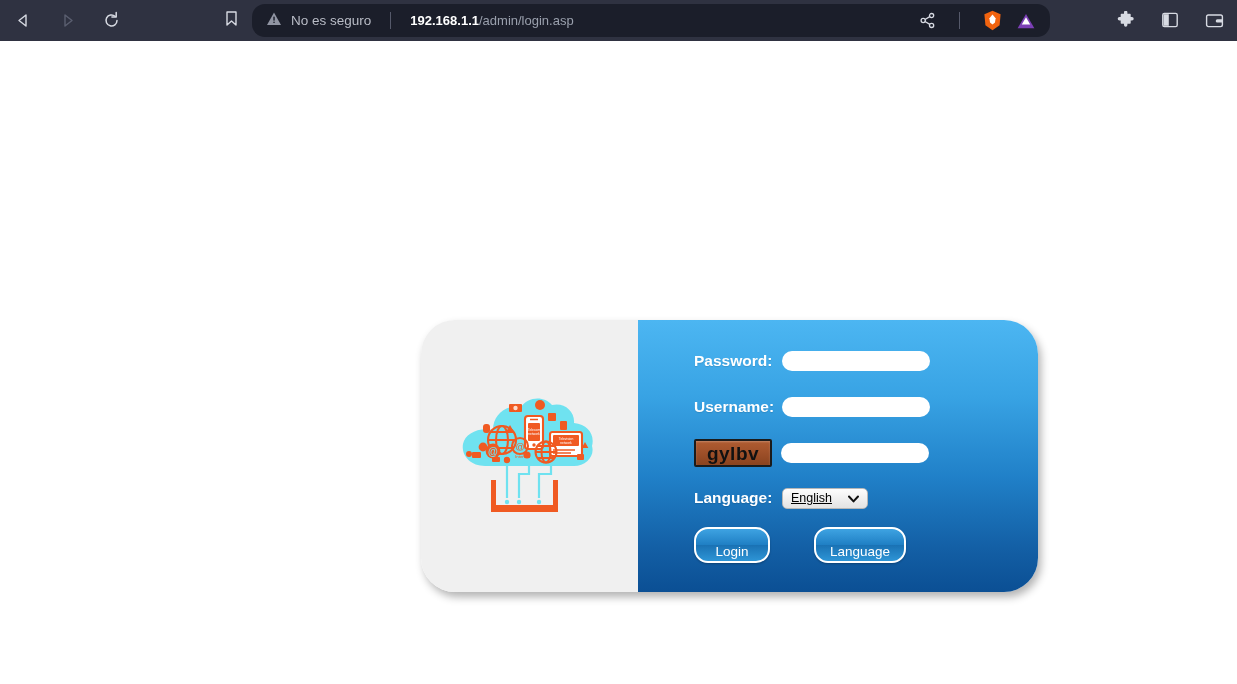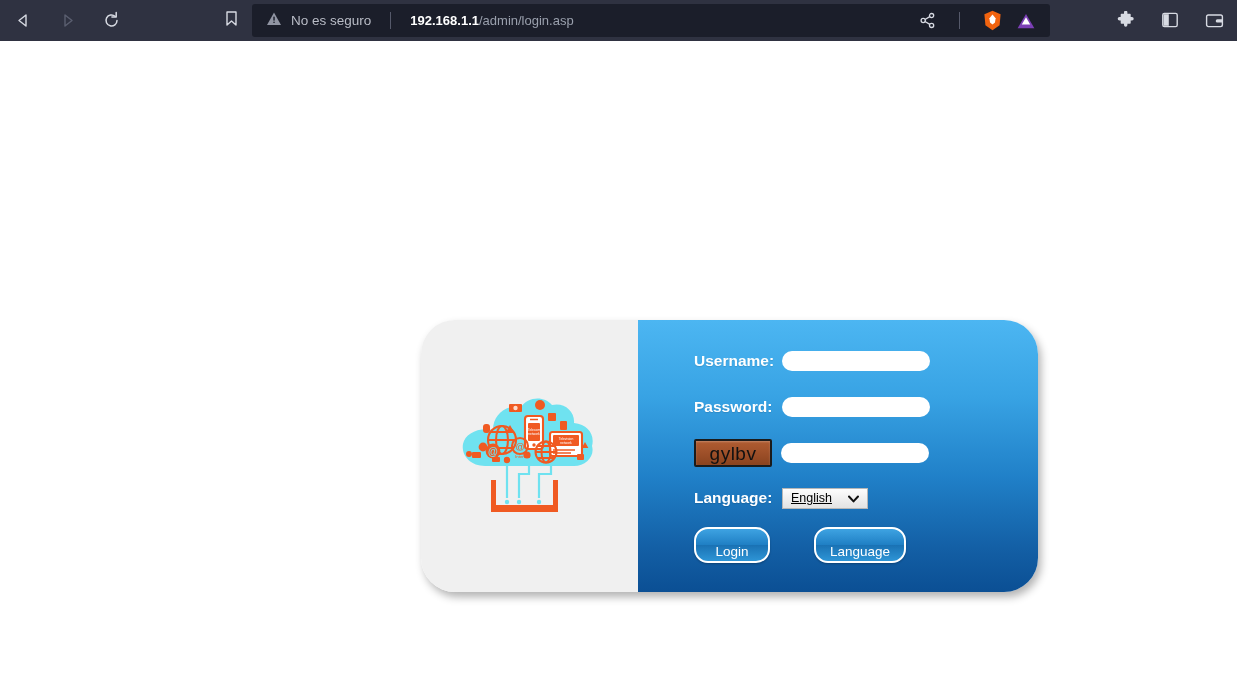--- a/index.html
+++ b/index.html
@@ -33,21 +33,21 @@
   .bookmark-wrap {
     position: absolute; left: 216px; top: 5px;
     width: 30px; height: 30px;
     display: flex; align-items: center; justify-content: center;
   }
 
   #url-bar {
     position: absolute; left: 252px; top: 4px;
     width: 798px; height: 33px;
     background: #1b1e2a;
-    border-radius: 3px;
+    border-radius: 13px;
     display: flex; align-items: center;
   }
   #url-bar-left {
     display: flex; align-items: center;
     margin-left: 14px;
     gap: 9px;
   }
   .warn-tri { display:block; }
   #security-text {
     color: #b9bcc6;
@@ -155,36 +155,37 @@
     display: flex; align-items: center; justify-content: center;
     margin-right: 9px;
     box-shadow: inset 0 1px 2px rgba(255,255,255,0.25);
   }
   #captcha-text {
     font-family: "Liberation Sans", sans-serif;
     font-size: 19px;
     color: #111111;
     letter-spacing: 0.5px;
     line-height: 1;
+    font-weight: bold;
   }
   #captcha-input {
     width: 148px; height: 20px;
     background: #ffffff;
     border: none;
     border-radius: 12px;
     outline: none;
     font-size: 13px;
     padding: 0 10px;
     font-family: "Liberation Sans", sans-serif;
   }
   
   #lang-row { margin-bottom: 14px; }
   #lang-select {
     height: 21px;
-    border-radius: 0;
+    border-radius: 5px;
     border: 1px solid #b7b7b7;
     background: linear-gradient(to bottom, #fdfdfd, #e3e3e3);
     font-size: 12.5px;
     font-family: "Liberation Sans", sans-serif;
     color: #000;
     padding: 0 4px 0 8px;
     outline: none;
     appearance: none;
     -webkit-appearance: none;
     width: 86px;
@@ -404,27 +405,27 @@
             <circle cx="92" cy="110" r="2.2"></circle>
           </g>
         </svg>
       </span>
     </div>
 
     <div id="card-right">
       <div class="form-area">
 
         <div class="frow">
+          <span class="flabel">Password:</span>
+          <input class="ftext" type="password" placeholder="" style="">
+        </div>
+
+        <div class="frow">
           <span class="flabel">Username:</span>
           <input class="ftext" type="text" placeholder="" style="">
-        </div>
-
-        <div class="frow">
-          <span class="flabel">Password:</span>
-          <input class="ftext" type="password" placeholder="" style="">
         </div>
 
         <div class="frow" id="captcha-row">
           <div id="captcha-img">
             <span id="captcha-text">gylbv</span>
           </div>
           <input id="captcha-input" type="text" placeholder="" style="">
         </div>
 
         <div class="frow" id="lang-row">

